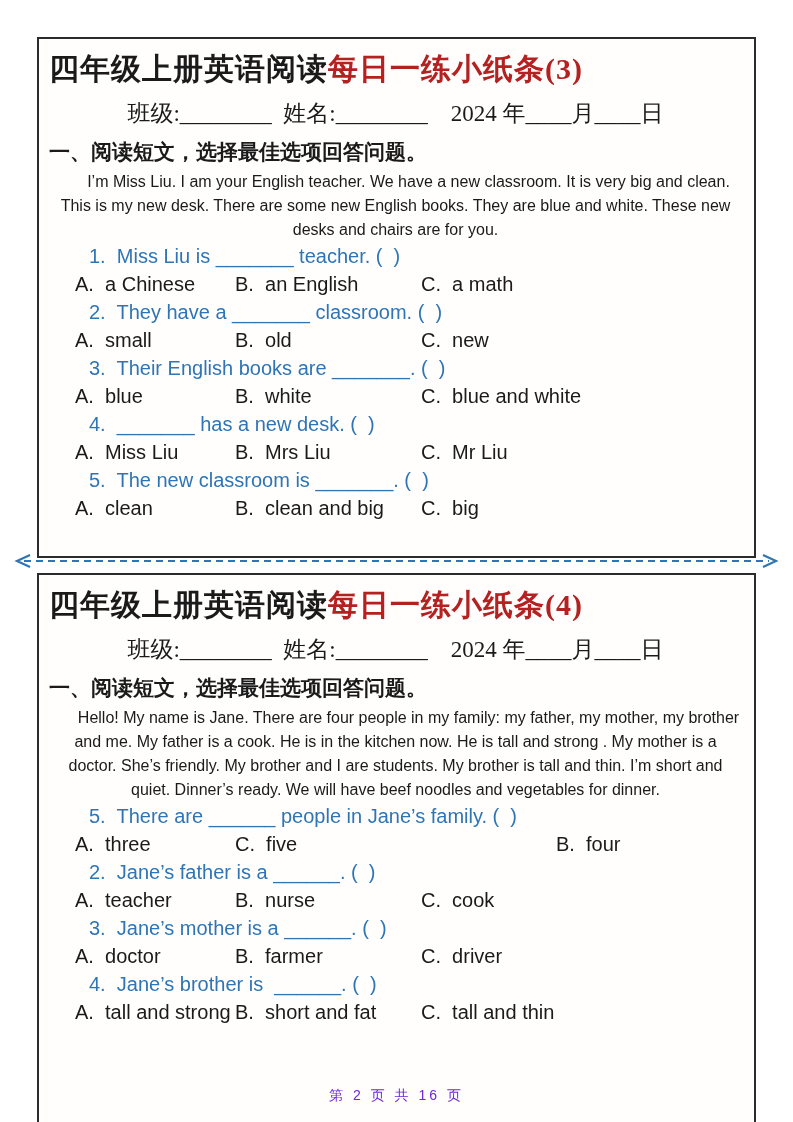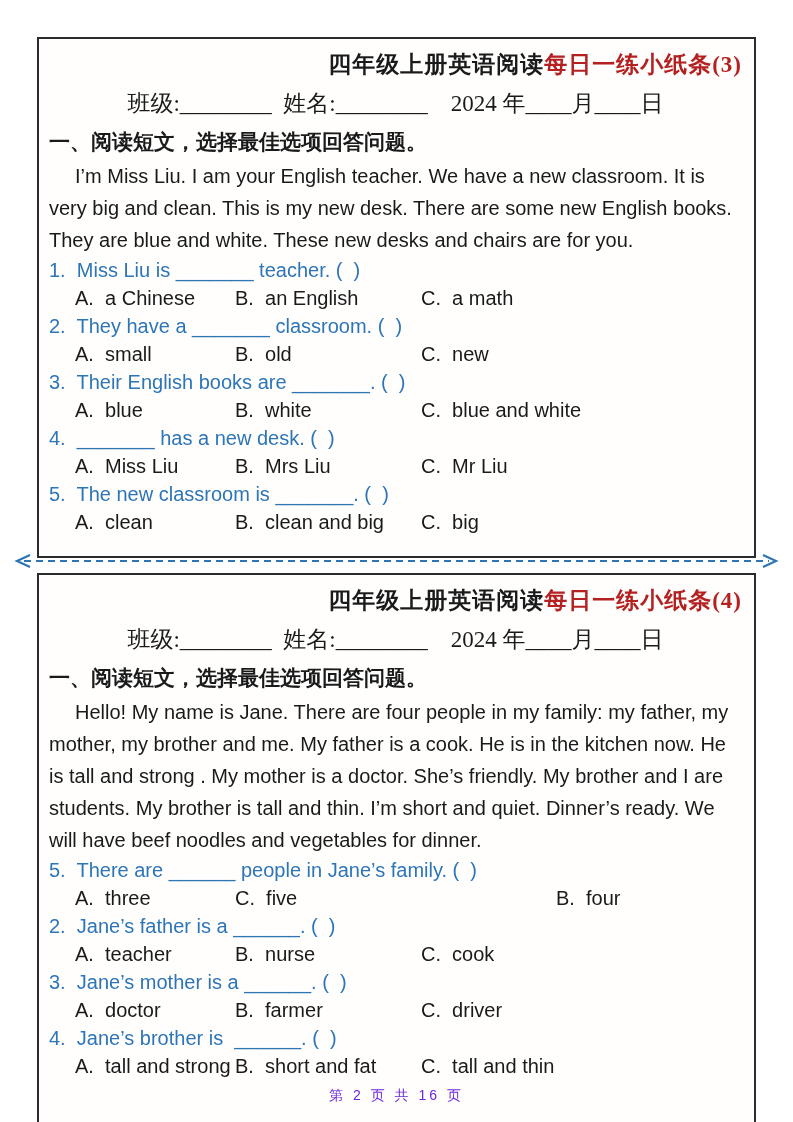--- a/index.html
+++ b/index.html
@@ -21,24 +21,24 @@
     width: 719px;
     border: 2px solid #2b2b2b;
     background: #fffefd;
     box-sizing: border-box;
     padding: 4px 12px 0 10px;
   }
   #box1 { top: 37px;  height: 521px; }
   #box2 { top: 573px; height: 604px; }
 
   .ws-title {
-    text-align: right;
+    text-align: left;
     font-family: "Liberation Serif", "DejaVu Serif", serif;
     font-weight: bold;
-    font-size: 23px;
+    font-size: 30px;
     letter-spacing: 1px;
     margin-top: 6px;
     white-space: nowrap;
   }
   .ws-title .red { color: #b32121; }
 
   .info-line {
     font-family: "Liberation Serif", "DejaVu Serif", serif;
     font-size: 23px;
     text-align: center;
@@ -48,32 +48,34 @@
 
   .sec-heading {
     font-family: Liberation Sans, sans-serif;
     font-weight: bold;
     font-size: 21px;
     margin-top: 9px;
     white-space: pre;
   }
 
   .passage {
-    font-size: 20px;
-    line-height: 32px;
+    font-size: 16px;
+    line-height: 24px;
     margin: 4px 0 0 0;
     text-indent: 26px;
     white-space: pre-wrap;
+    text-align: center;
   }
 
   .q-line {
     color: #2E75B6;
     font-size: 20px;
     line-height: 28px;
     white-space: pre-wrap;
+    margin-left: 40px;
   }
   .opt-row {
     display: flex;
     padding-left: 26px;
     font-size: 20px;
     line-height: 28px;
     white-space: pre-wrap;
   }
   .opt.c1 { width: 160px; flex: none; }
   .opt.c2 { width: 186px; flex: none; }

